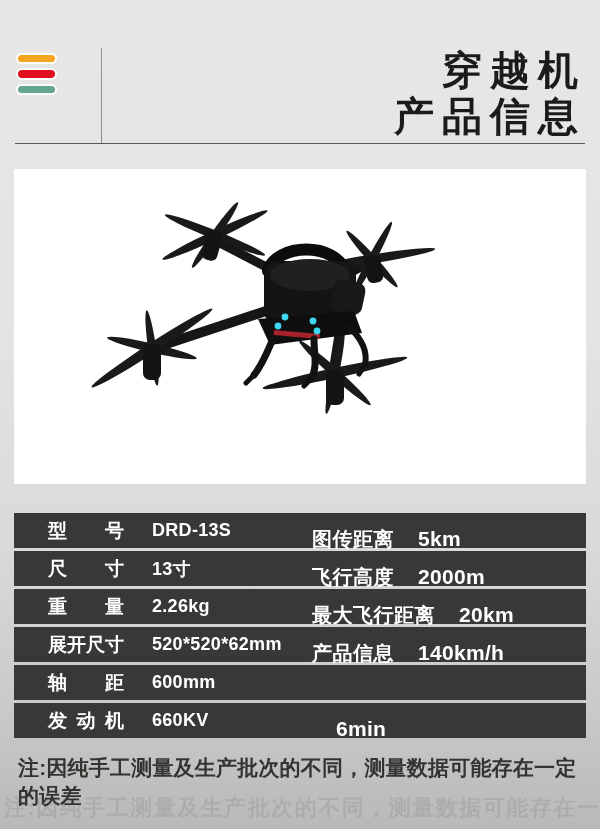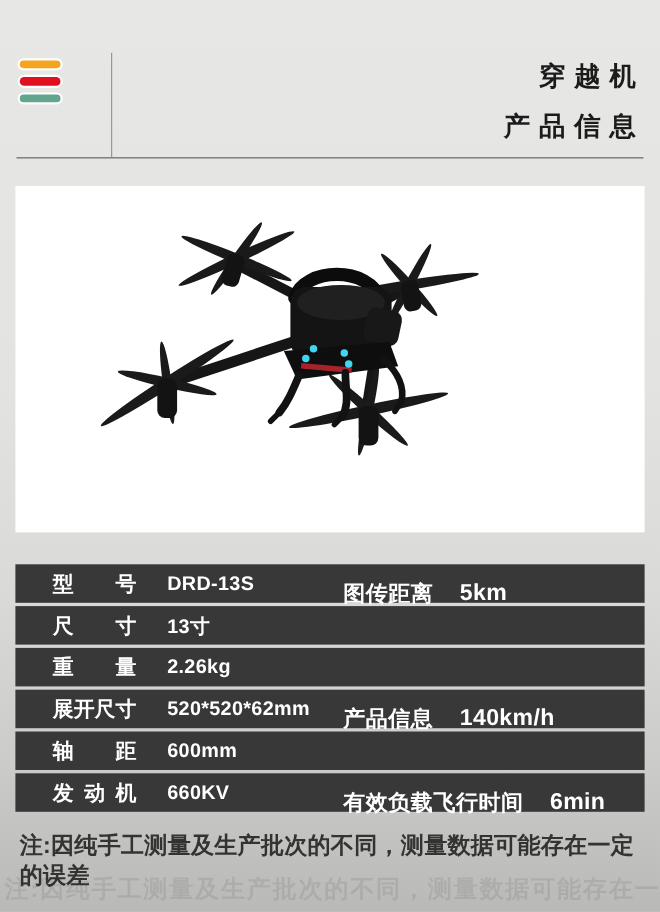--- a/index.html
+++ b/index.html
@@ -19,21 +19,21 @@
     box-shadow:0 0 0 2px rgba(255,255,255,.95); margin-bottom:8px;
   }
   .bar:nth-child(2){ height:8px; }
   .badge-text {
     position:absolute; left:19px; top:99px;
     font-size:11.5px; font-weight:bold; color:#2d2d2d; line-height:14px; letter-spacing:.3px;
   }
   .v-sep { position:absolute; left:101px; top:48px; width:1px; height:95px; background:#8f8f8d; }
   .titles {
     position:absolute; right:14px; top:47px; text-align:right;
-    font-size:24px; font-weight:bold; color:#1b1b1b; letter-spacing:8px; line-height:46px;
+    font-size:40px; font-weight:bold; color:#1b1b1b; letter-spacing:8px; line-height:46px;
   }
   .h-divider { height:1px; background:#59595a; margin:0 15px; }
 
   
   .photo-panel {
     margin:25px 14px 0 14px; width:572px; height:315px; background:#ffffff;
     display:flex; align-items:center; justify-content:center;
   }
   .photo-panel svg { width:572px; height:315px; display:block; }
   .blade { fill:var(--body,#1a1a1a); }
@@ -150,28 +150,36 @@
       <span class="spec-value2">5km</span>
     </span>
   </div>
 
   <div class="spec-row">
     <span class="spec-label">
           <span>尺</span>
           <span>寸</span>
         </span>
     <span class="spec-value">13寸</span>
+    <span class="cell-right">
+      <span class="spec-label2">飞行高度</span>
+      <span class="spec-value2">2000m</span>
+    </span>
   </div>
 
   <div class="spec-row">
     <span class="spec-label">
           <span>重</span>
           <span>量</span>
         </span>
     <span class="spec-value">2.26kg</span>
+    <span class="cell-right">
+      <span class="spec-label2">最大飞行距离</span>
+      <span class="spec-value2">20km</span>
+    </span>
   </div>
 
   <div class="spec-row">
     <span class="spec-label">
           <span>展</span>
           <span>开</span>
           <span>尺</span>
           <span>寸</span>
         </span>
     <span class="spec-value">520*520*62mm</span>
@@ -190,21 +198,20 @@
   </div>
 
   <div class="spec-row">
     <span class="spec-label">
           <span>发</span>
           <span>动</span>
           <span>机</span>
         </span>
     <span class="spec-value">660KV</span>
     <span class="cell-right">
-      <span class="spec-label2">有效负载飞行时间</span>
       <span class="spec-value2">6min</span>
     </span>
   </div>
 </div>
 
   <p class="note">注:因纯手工测量及生产批次的不同，测量数据可能存在一定的误差</p>
   <p class="note-ghost">注:因纯手工测量及生产批次的不同，测量数据可能存在一定的误差</p>
 </div>
 
 </body></html>

